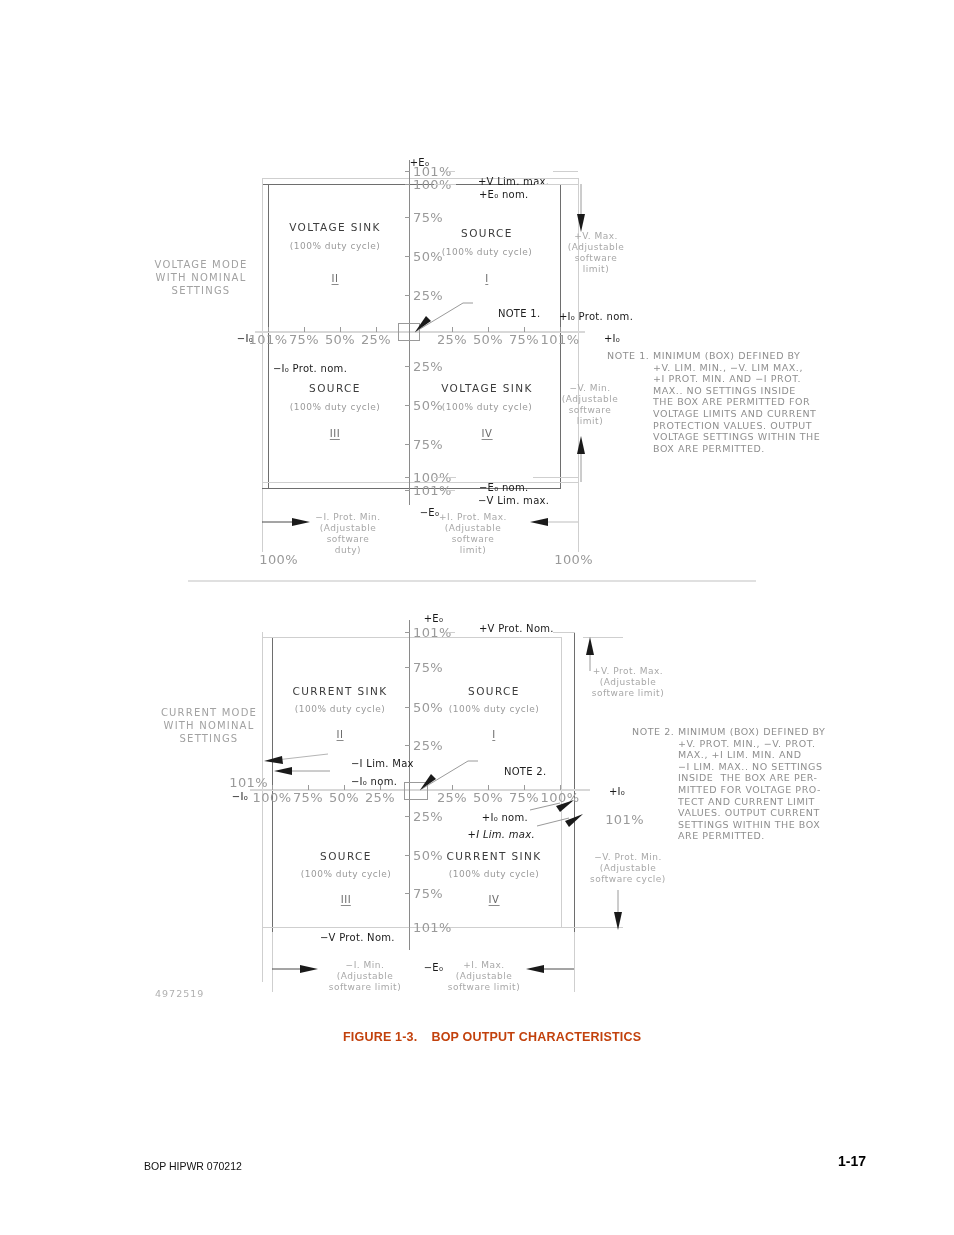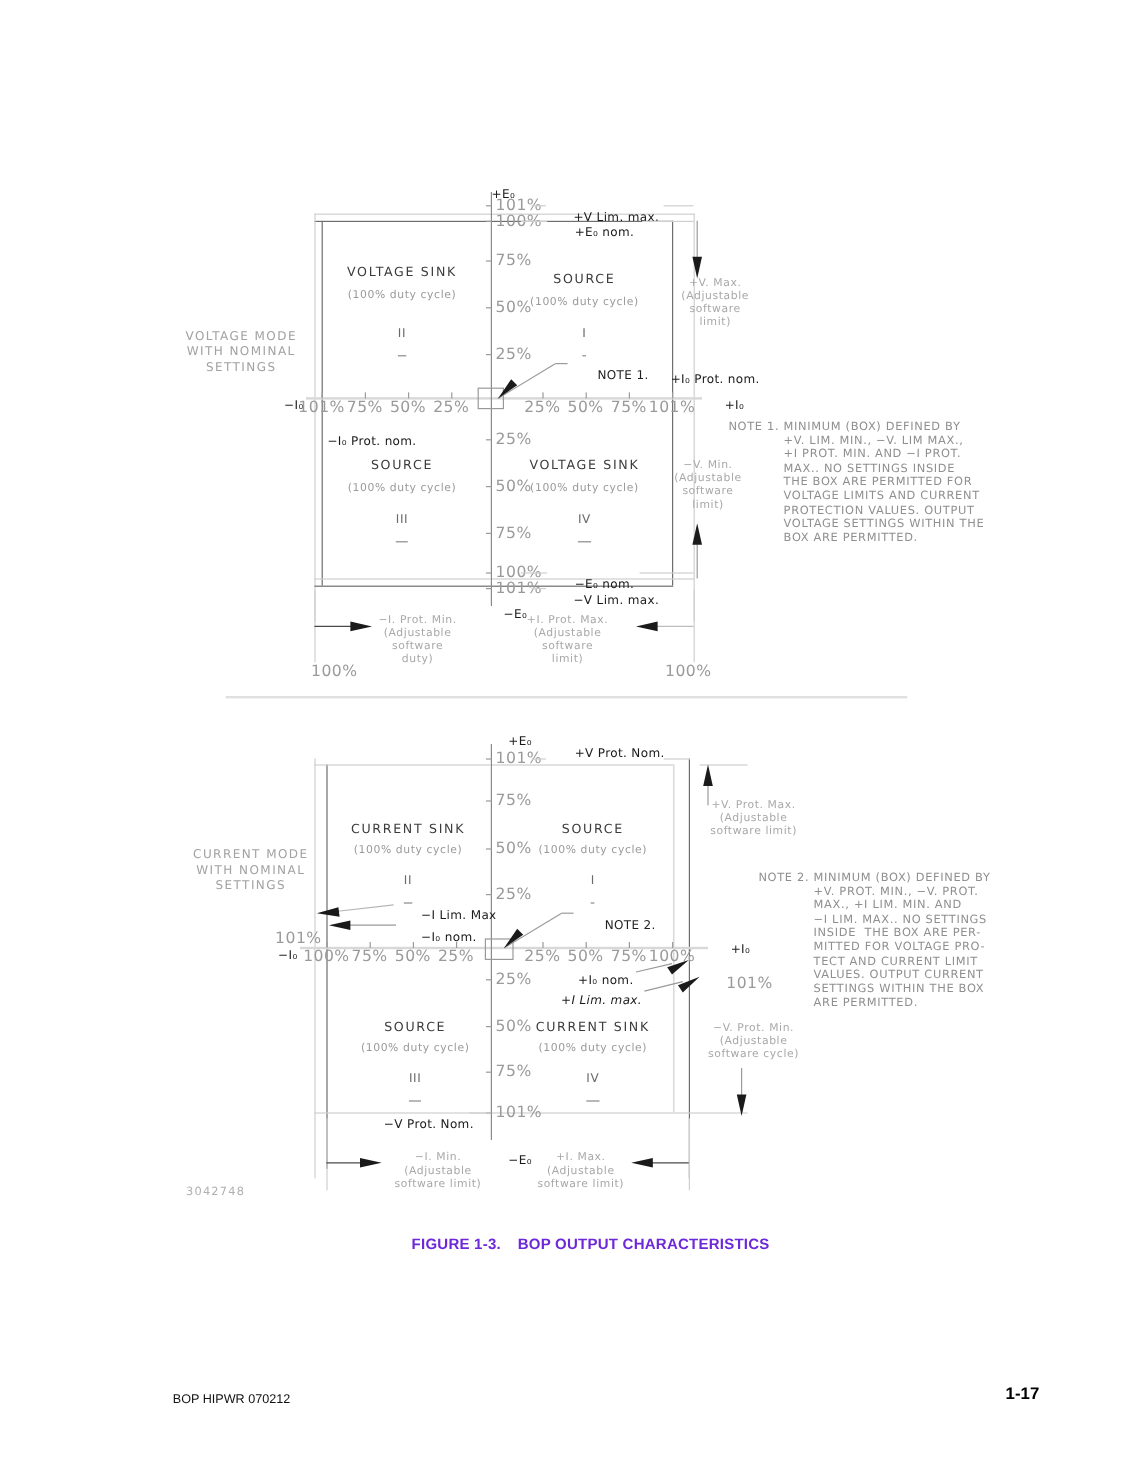--- a/index.html
+++ b/index.html
@@ -25,46 +25,46 @@
   .tick{position:absolute;background:#9a9a9a;}
   .tick.h{height:1px;width:5px;}
   .tick.v{width:1px;height:5px;}
 
   
   .note{position:absolute;color:#8f8f8f;font-family:"DejaVu Sans", sans-serif;
         font-size:9.5px;line-height:11.6px;letter-spacing:.55px;white-space:pre;}
 
   
   .caption{position:absolute;font-family:"Liberation Sans", sans-serif;
-           font-weight:bold;font-size:12.5px;color:#6d28d9;letter-spacing:.2px;}
+           font-weight:bold;font-size:12.5px;color:#c2410c;letter-spacing:.2px;}
   .footer-left{position:absolute;font-family:"Liberation Sans", sans-serif;
                font-size:10.5px;color:#111;}
   .footer-right{position:absolute;font-family:"Liberation Sans", sans-serif;
                 font-weight:bold;font-size:14px;color:#000;}
   .dwg{position:absolute;font-family:"DejaVu Sans", sans-serif;font-size:9.5px;
        color:#b0b0b0;letter-spacing:1px;}
 
   .quad-title{font-size:10.5px;color:#3c3c3c;letter-spacing:1.4px;}
   .quad-sub{font-size:9px;color:#9a9a9a;letter-spacing:.5px;}
   .quad-num{font-size:10px;color:#6a6a6a;letter-spacing:.5px;
-            border-bottom:1px solid #8a8a8a;padding-bottom:12px;text-align:center;}
+            border-bottom:1px solid #8a8a8a;padding-bottom:0px;text-align:center;}
   .axlabel{font-size:10px;color:#2a2a2a;letter-spacing:.3px;}
   .ticklab{font-size:13px;color:#9a9a9a;letter-spacing:.4px;}
   .calloutdk{font-size:10px;color:#1f1f1f;letter-spacing:.3px;}
   .mode{font-size:10px;color:#a2a2a2;letter-spacing:1.2px;line-height:13px;}
   .softlim{font-size:9px;color:#a8a8a8;letter-spacing:.5px;line-height:11px;}
 </style>
 </head>
 <body>
 
 <div class="page">
 
   <div class="abs" style="left:0;top:0;width:954px;height:580px;">
 
-    <div class="txt mode c" style="left:201px;top:248px;">
+    <div class="txt mode c" style="left:201px;top:232px;">
       <div style="white-space:pre-line;">VOLTAGE MODE
 WITH NOMINAL
 SETTINGS</div>
     </div>
 
     <div class="ln h" style="left:262px;top:178px;width:147px;"></div>
     <div class="ln h dk" style="left:262px;top:184px;width:147px;background:#6e6e6e;"></div>
     <div class="ln v" style="left:262px;top:178px;height:340px;"></div>
     <div class="ln v dk" style="left:268px;top:184px;height:304px;"></div>
 
@@ -419,21 +419,21 @@
 −I LIM. MAX.. NO SETTINGS
 INSIDE  THE BOX ARE PER-
 MITTED FOR VOLTAGE PRO-
 TECT AND CURRENT LIMIT
 VALUES. OUTPUT CURRENT
 SETTINGS WITHIN THE BOX
 ARE PERMITTED.</span></div>
   </div>
 
   <div class="dwg" style="left:155px;top:988px;">
-    <span>3042748</span></div>
+    <span>4972519</span></div>
 
   <div class="caption" style="left:343px;top:1030px;">
     <span>FIGURE 1-3.</span><span style="display:inline-block;width:14px;"></span><span>BOP OUTPUT CHARACTERISTICS</span>
   </div>
 
   <div class="footer-left" style="left:144px;top:1160px;">
     <span>BOP HIPWR 070212</span></div>
   <div class="footer-right" style="left:838px;top:1153px;text-align:right;">
     <span>1-17</span></div>
 

